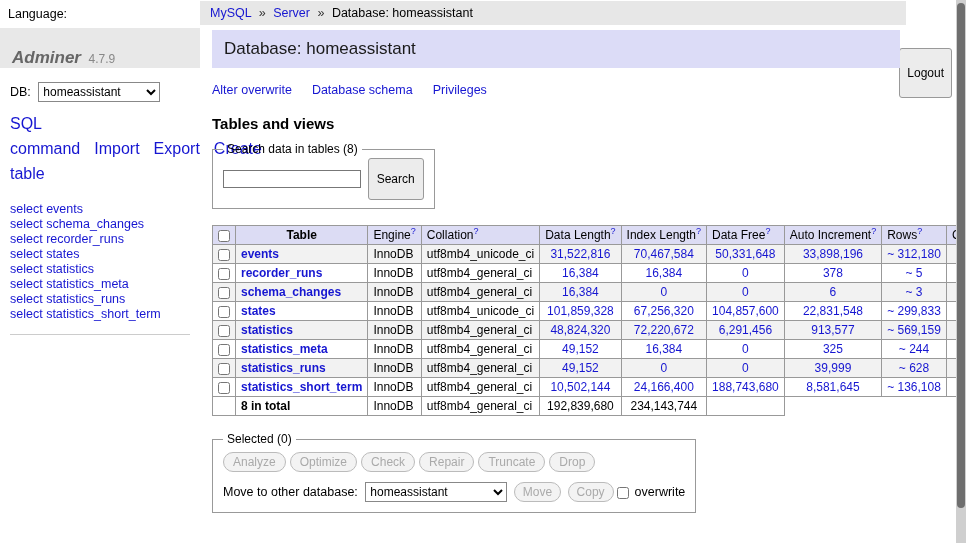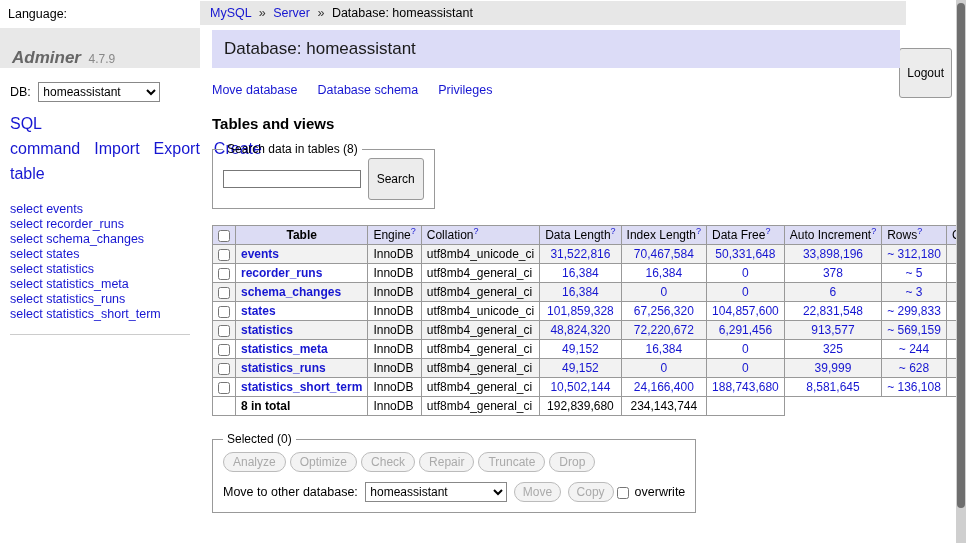--- a/index.html
+++ b/index.html
@@ -105,34 +105,34 @@
     </div>
     <div class="db-row">
       <label>DB:</label>
       <select>
         <option>homeassistant</option>
       </select>
     </div>
     <div class="side-actions" id="side-actions"><a href="#">SQL command</a><a href="#">Import</a><a href="#">Export</a><a href="#">Create table</a></div>
     <div class="side-tables" id="side-tables">
         <p><a href="#">select events</a></p>
+        <p><a href="#">select schema_changes</a></p>
         <p><a href="#">select recorder_runs</a></p>
-        <p><a href="#">select schema_changes</a></p>
         <p><a href="#">select states</a></p>
         <p><a href="#">select statistics</a></p>
         <p><a href="#">select statistics_meta</a></p>
         <p><a href="#">select statistics_runs</a></p>
         <p><a href="#">select statistics_short_term</a></p>
       </div>
   </div>
 
   <div class="main">
     <h2 class="page-title">Database: homeassistant</h2>
 
-    <div class="nav-links" id="nav-links"><a href="#">Move database</a><a href="#">Database schema</a><a href="#">Privileges</a></div>
+    <div class="nav-links" id="nav-links"><a href="#">Alter overwrite</a><a href="#">Database schema</a><a href="#">Privileges</a></div>
 
     <h3>Tables and views</h3>
 
     <fieldset class="search-fieldset">
       <legend>Search data in tables (8)</legend>
       <input type="text" value="" style="">
       <button>Search</button>
     </fieldset>
 
     <table class="tables-grid">

